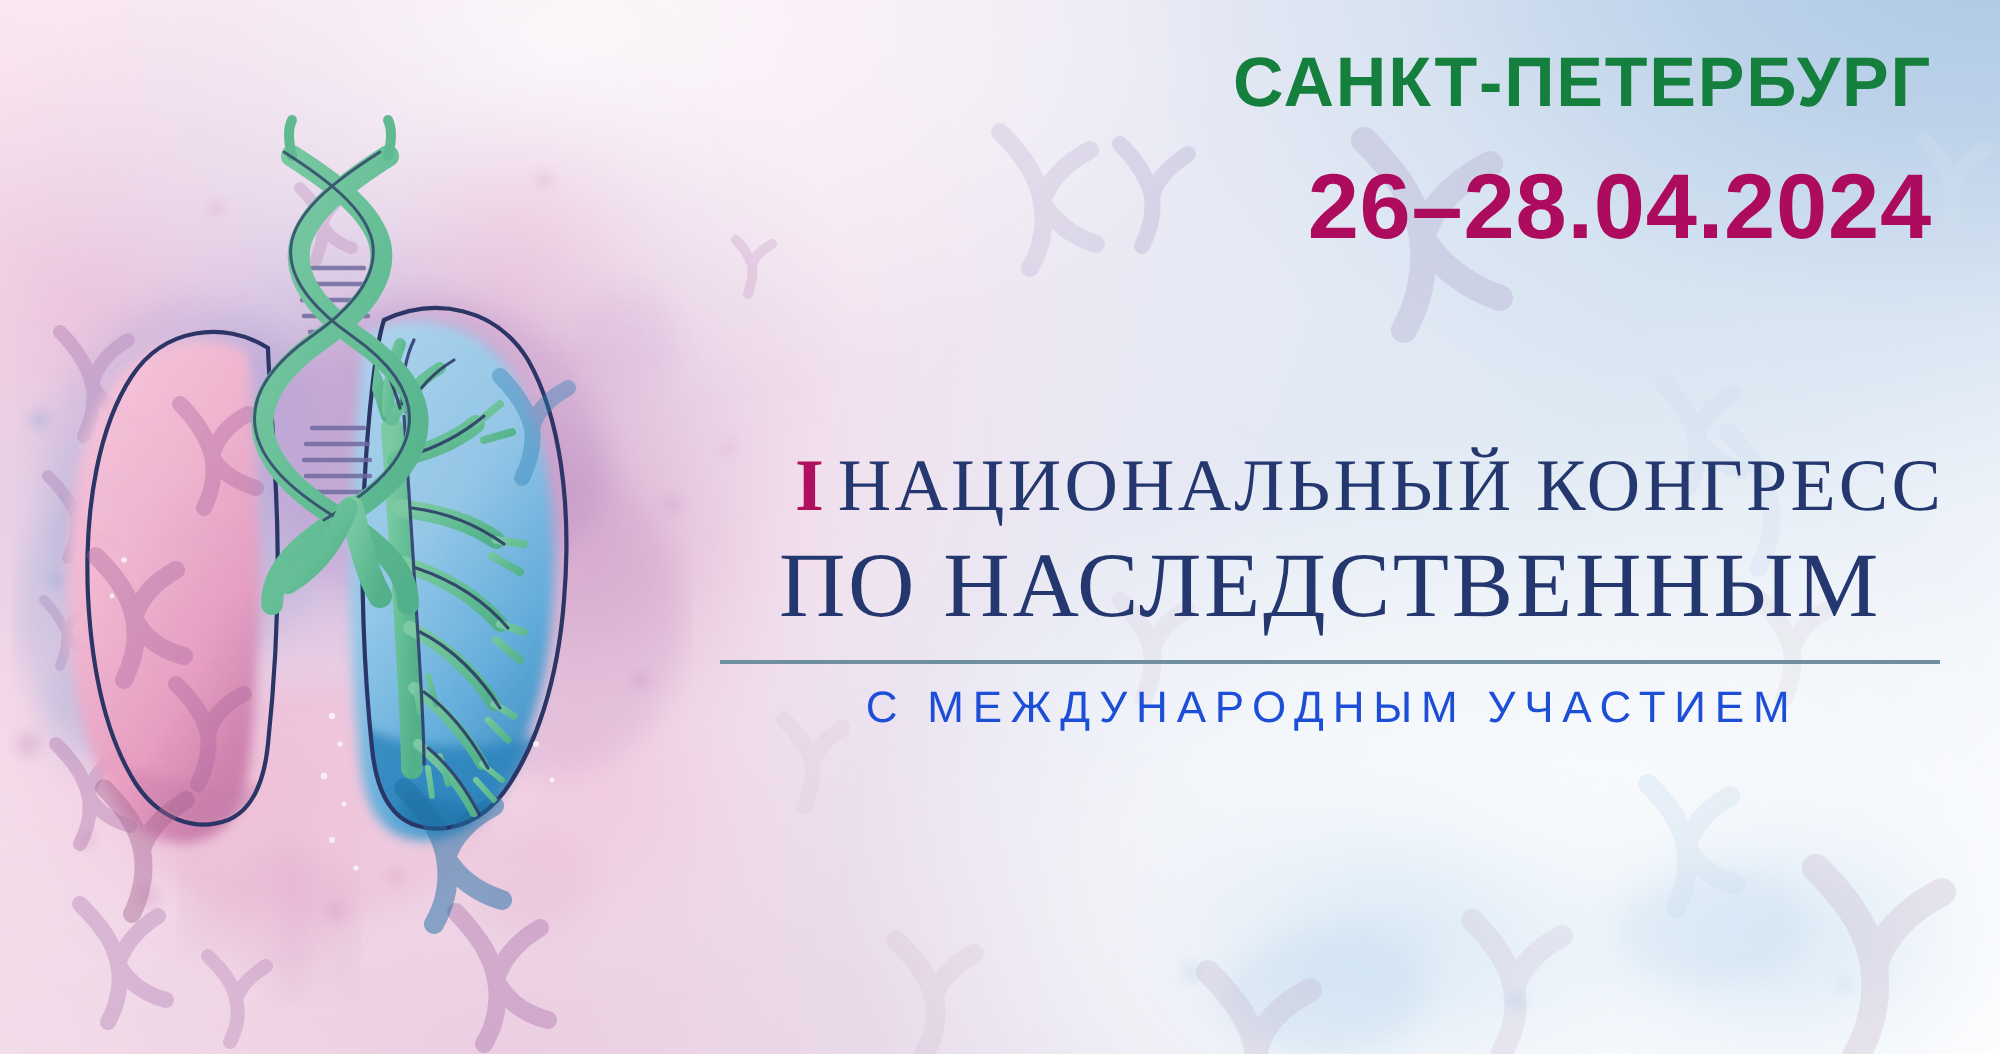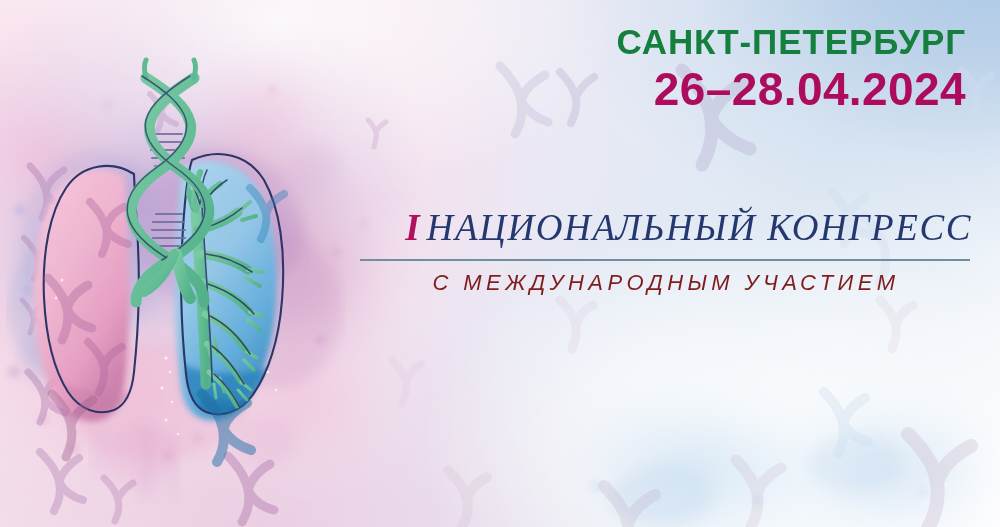--- a/index.html
+++ b/index.html
@@ -101,29 +101,28 @@
     letter-spacing:.9px;
     line-height:1.05;
     white-space:nowrap;
   }
   #dates{
     color:#ad0b5e;
     font-size:46px;
     font-weight:700;
     letter-spacing:.4px;
     line-height:1.12;
-    margin-top:3px;
+    margin-top:17px;
     white-space:nowrap;
   }
 
   #title-block{
     position:absolute;
-    left:358px; top:208px;
+    left:358px; top:224px;
     width:614px;
-    font-style:italic;
   }
   .tline{
     color:#24386f;
     white-space:nowrap;
     font-family:"Liberation Serif", serif;
     font-weight:400;
   }
   #title-line1{
     font-size:37px;
     letter-spacing:1.6px;
@@ -144,21 +143,21 @@
     line-height:1.16;
     text-align:center;
   }
   #title-divider{
     height:2px;
     background:#6f8f9e;
     margin:11px 0 9px 2px;
     width:610px;
   }
   #subtitle{
-    color:#7f1d1d;
+    color:#1d4ed8;
     font-family:"Liberation Sans", sans-serif;
     font-size:22px;
     font-weight:400;
     letter-spacing:4.4px;
     white-space:nowrap;
     text-align:center;
     padding-left:2px;
   }
 </style>
 </head>
@@ -507,17 +506,18 @@
     </g>
   </svg>
 
   <div id="header-block">
     <div id="city">САНКТ-ПЕТЕРБУРГ</div>
     <div id="dates">26–28.04.2024</div>
   </div>
 
   <div id="title-block">
     <div id="title-line1" class="tline"><span id="roman">I</span><span>НАЦИОНАЛЬНЫЙ КОНГРЕСС</span></div>
+    <div id="title-line2" class="tline">ПО НАСЛЕДСТВЕННЫМ</div>
     <div id="title-divider"></div>
     <div id="subtitle">С МЕЖДУНАРОДНЫМ УЧАСТИЕМ</div>
   </div>
 
 </div>
 
 </body></html>

